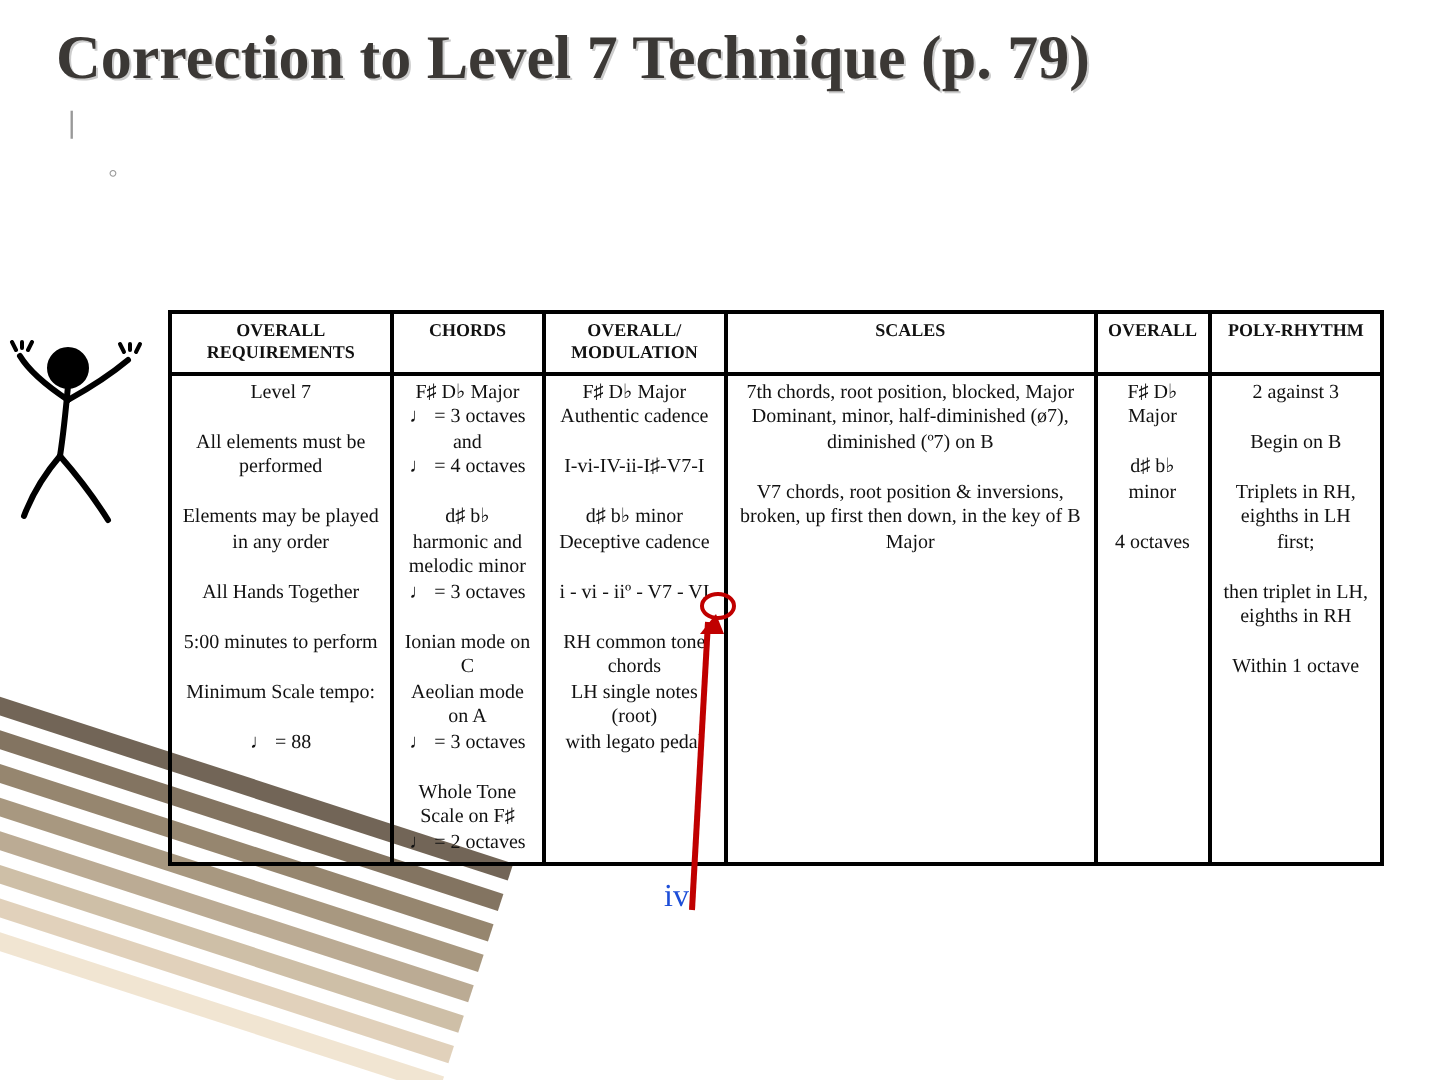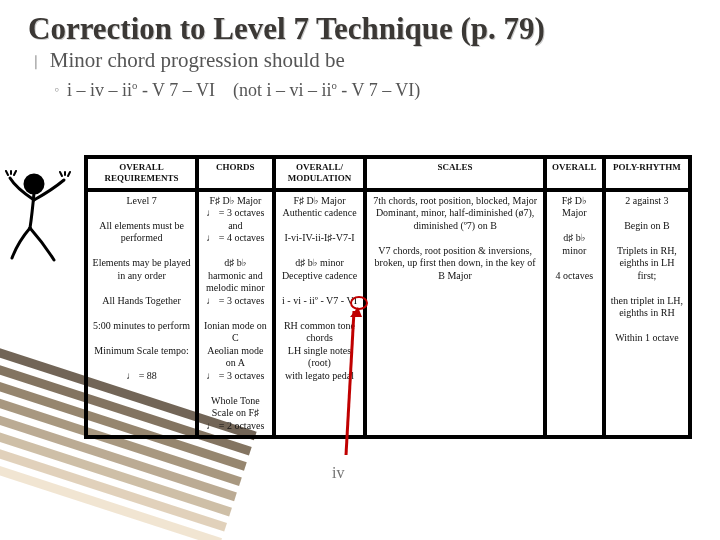--- a/index.html
+++ b/index.html
@@ -52,41 +52,41 @@
     width: 608px;
   }
   table {
     border-collapse: collapse;
     width: 100%;
     font-family: Georgia, "Times New Roman", serif;
     font-size: 10px;
     color: #111;
   }
   th, td {
-    border: 4px solid #000000;
+    border: 2px solid #000000;
     padding: 3px 4px;
     text-align: center;
     vertical-align: top;
     line-height: 1.25;
   }
   th { font-weight: bold; font-size: 9px; }
   .arrow-svg {
     position: absolute;
     left: 340px;
     top: 305px;
     width: 60px;
     height: 160px;
     pointer-events: none;
   }
   .iv-label {
     position: absolute;
     left: 332px;
-    top: 464px;
+    top: 440px;
     font-size: 16px;
-    color: #737373;
+    color: #1d4ed8;
     font-family: "Times New Roman", serif;
   }
   .circle-mark {
     position: absolute;
     border: 2px solid #c00000;
     border-radius: 50%;
     width: 18px;
     height: 14px;
     left: 350px;
     top: 296px;
@@ -118,26 +118,24 @@
   <div style="background:#b09d82"></div>
   <div style="background:#c6b498"></div>
   <div style="background:#dccab0"></div>
   <div style="background:#efe1cb"></div>
 </div>
 
 <h1 class="title">Correction to Level 7 Technique (p. 79)</h1>
 
 <div class="bullet-row">
   <span class="mk">❘</span>
-  <span>Minor chord progression should be</span>
 </div>
 
 <div class="sub-row">
   <span class="mk">◦</span>
-  <span id="sub-bullet">i – iv – ii<sup>o</sup> - V 7 – VI (not i – vi – ii<sup>o</sup> - V 7 – VI)</span>
 </div>
 
 <svg class="figure" viewBox="0 0 70 95">
   <g stroke="#000" stroke-width="3" fill="none" stroke-linecap="round">
     <circle cx="30" cy="14" r="9" fill="#000"></circle>
     <path d="M30 23 Q28 45 26 58"></path>
     <path d="M30 30 Q12 18 6 8"></path>
     <path d="M30 30 Q48 20 60 10"></path>
     <path d="M26 58 Q14 72 8 88"></path>
     <path d="M26 58 Q40 74 50 90"></path>

